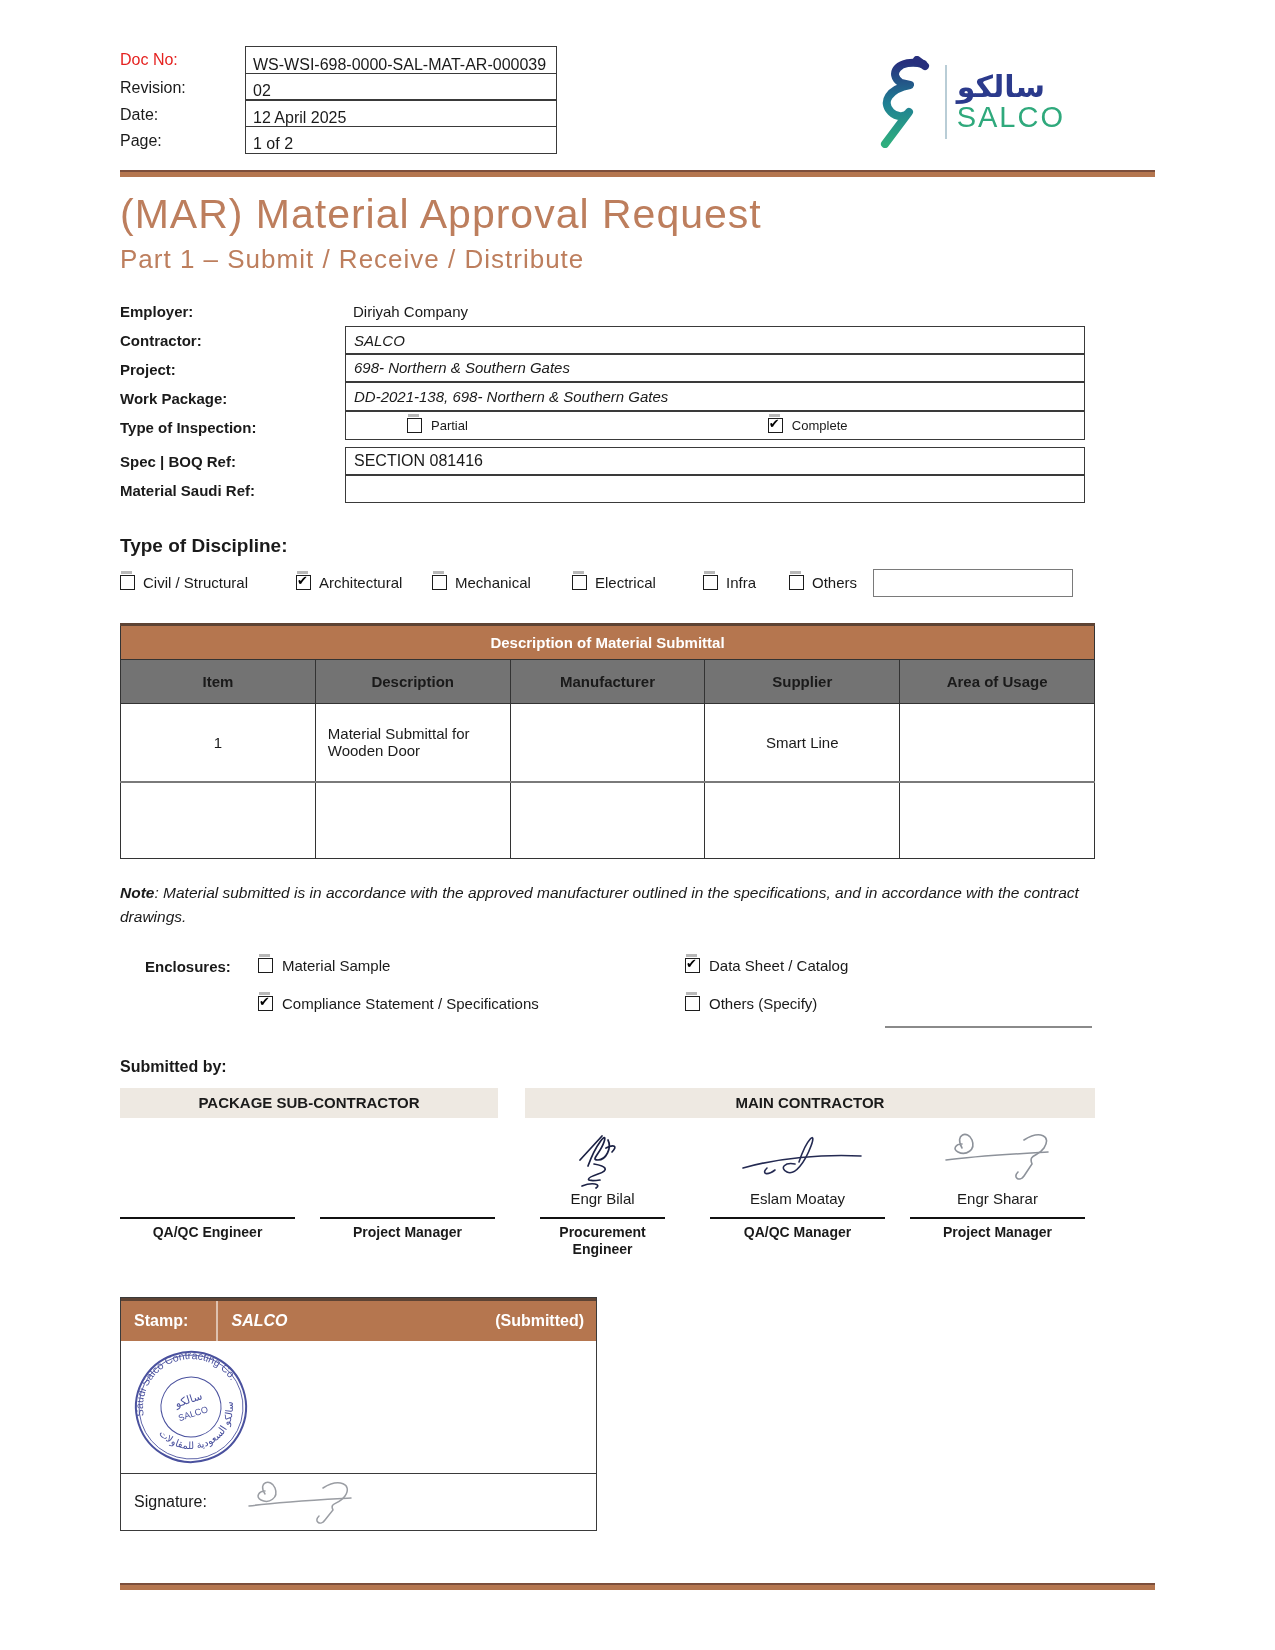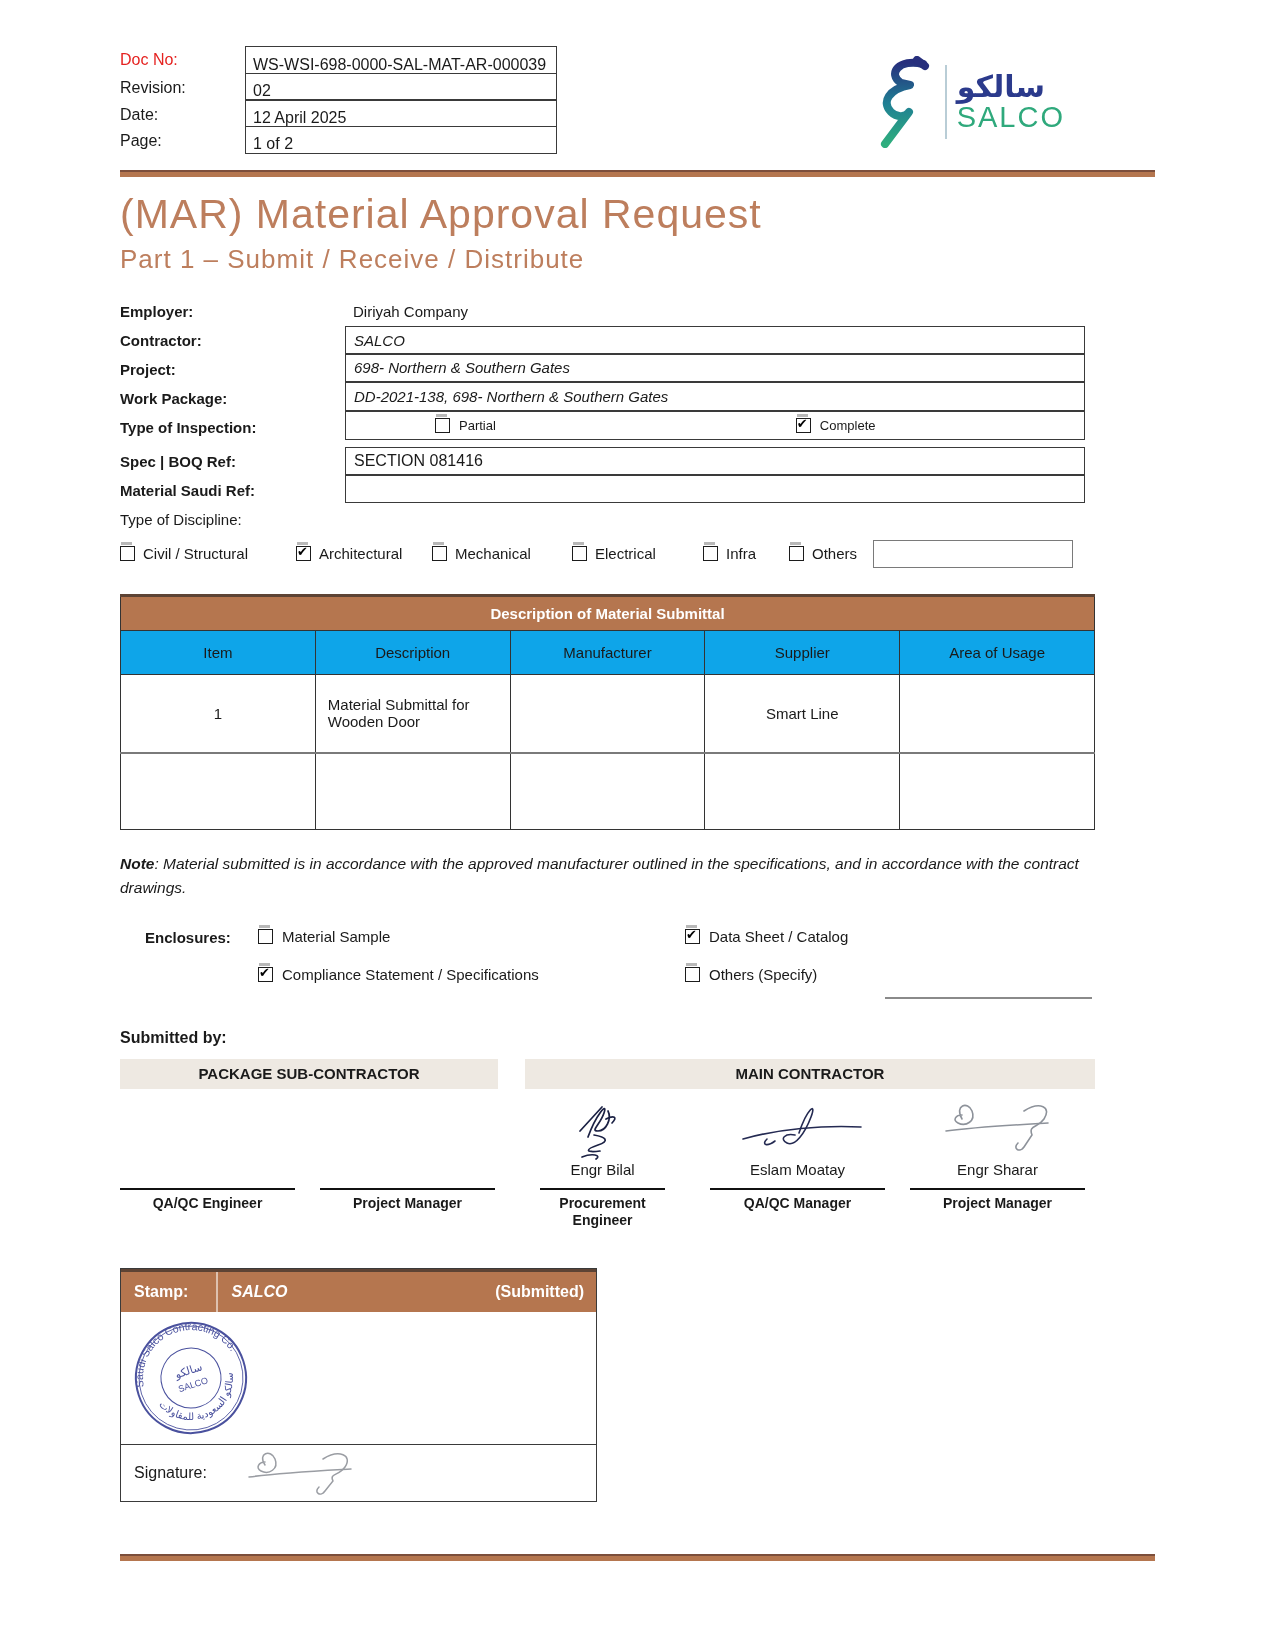--- a/index.html
+++ b/index.html
@@ -38,32 +38,32 @@
   .f-value.it{font-style:italic;}
   .f-gap{height:5px;}
   .spec-val{font-size:16px;}
   
   .cb{width:15px;height:15px;border:1.7px solid #1c1c1c;background:#fff;display:inline-block;
       position:relative;flex:none;box-sizing:border-box;}
   .cb::before{content:"";position:absolute;left:0;top:-5px;width:11px;height:3px;background:#b8b8b8;}
   .cb.on::after{content:"✔";position:absolute;left:0px;top:-3px;font-size:13px;color:#000;}
   .cb-item{display:inline-flex;align-items:center;gap:9px;font-size:15px;}
   .insp-wrap{display:flex;align-items:center;width:100%;}
-  .insp-partial{margin-left:72px;padding-left:9px;}
+  .insp-partial{margin-left:44px;padding-left:9px;}
   .insp-complete{margin-left:300px;}
   
-  .disc-label{font-weight:normal;font-size:15px;margin-top:6px;}
+  .disc-label{font-weight:bold;font-size:19px;margin-top:30px;}
   .disc-row{display:flex;align-items:center;margin-top:12px;}
   .disc-row .cb-item{gap:8px;}
   .disc-others-box{width:200px;height:28px;border:1.5px solid #7a7a7a;margin-left:16px;box-sizing:border-box;}
   
   .mtable{margin-top:26px;width:975px;border:1.8px solid #333;border-collapse:collapse;table-layout:fixed;}
   .mtable .titlebar{background:#b5764f;border-top:3px solid #5d4334;color:#fff;
      font-weight:bold;font-size:15px;text-align:center;height:31px;}
-  .mtable th{background:#0ea5e9;font-weight:normal;font-size:15px;height:41px;border:1.5px solid #333;}
+  .mtable th{background:#737373;font-weight:bold;font-size:15px;height:41px;border:1.5px solid #333;}
   .mtable td{border:1.5px solid #333;font-size:15px;vertical-align:middle;}
   .mtable tr.r1 td{height:75px;border-bottom:2.5px solid #7a7a7a;}
   .mtable tr.r2 td{height:73px;}
   .td-item{text-align:center;}
   .td-desc{padding-left:12px;}
   .td-center{text-align:center;}
   
   .note{margin-top:22px;font-size:15.5px;font-style:italic;line-height:1.55;width:975px;}
   .note b{font-style:italic;}
   

